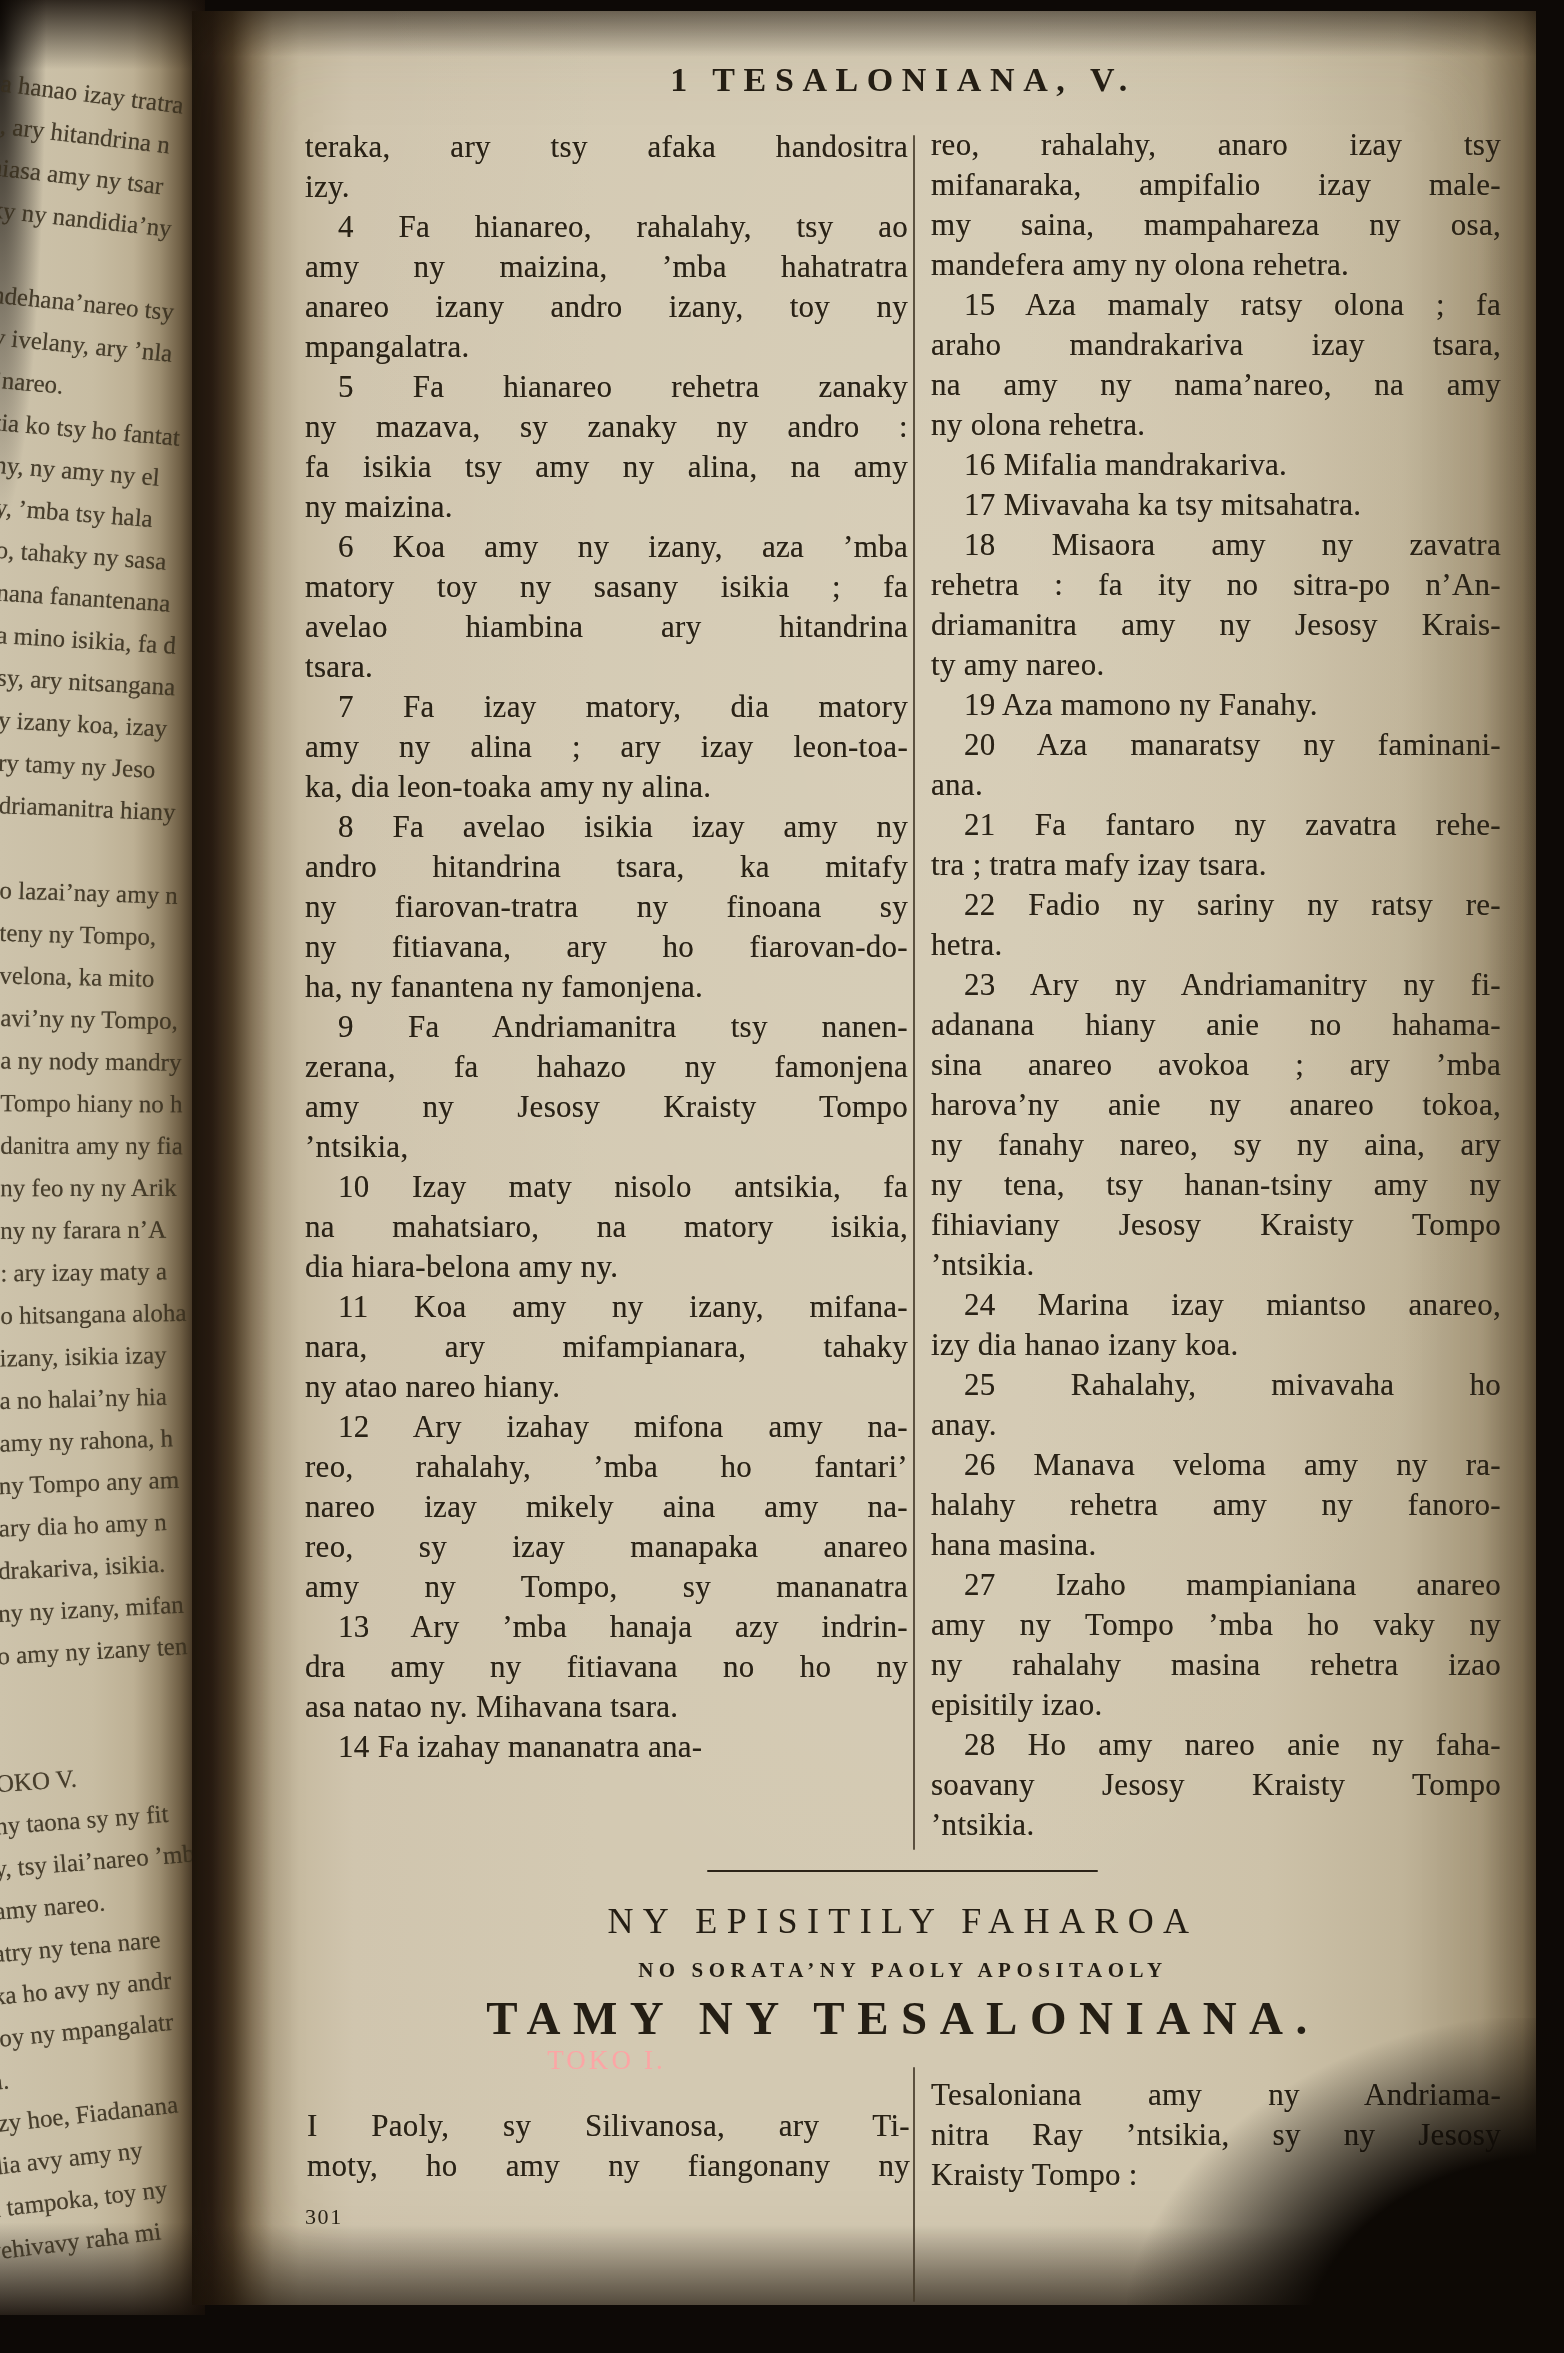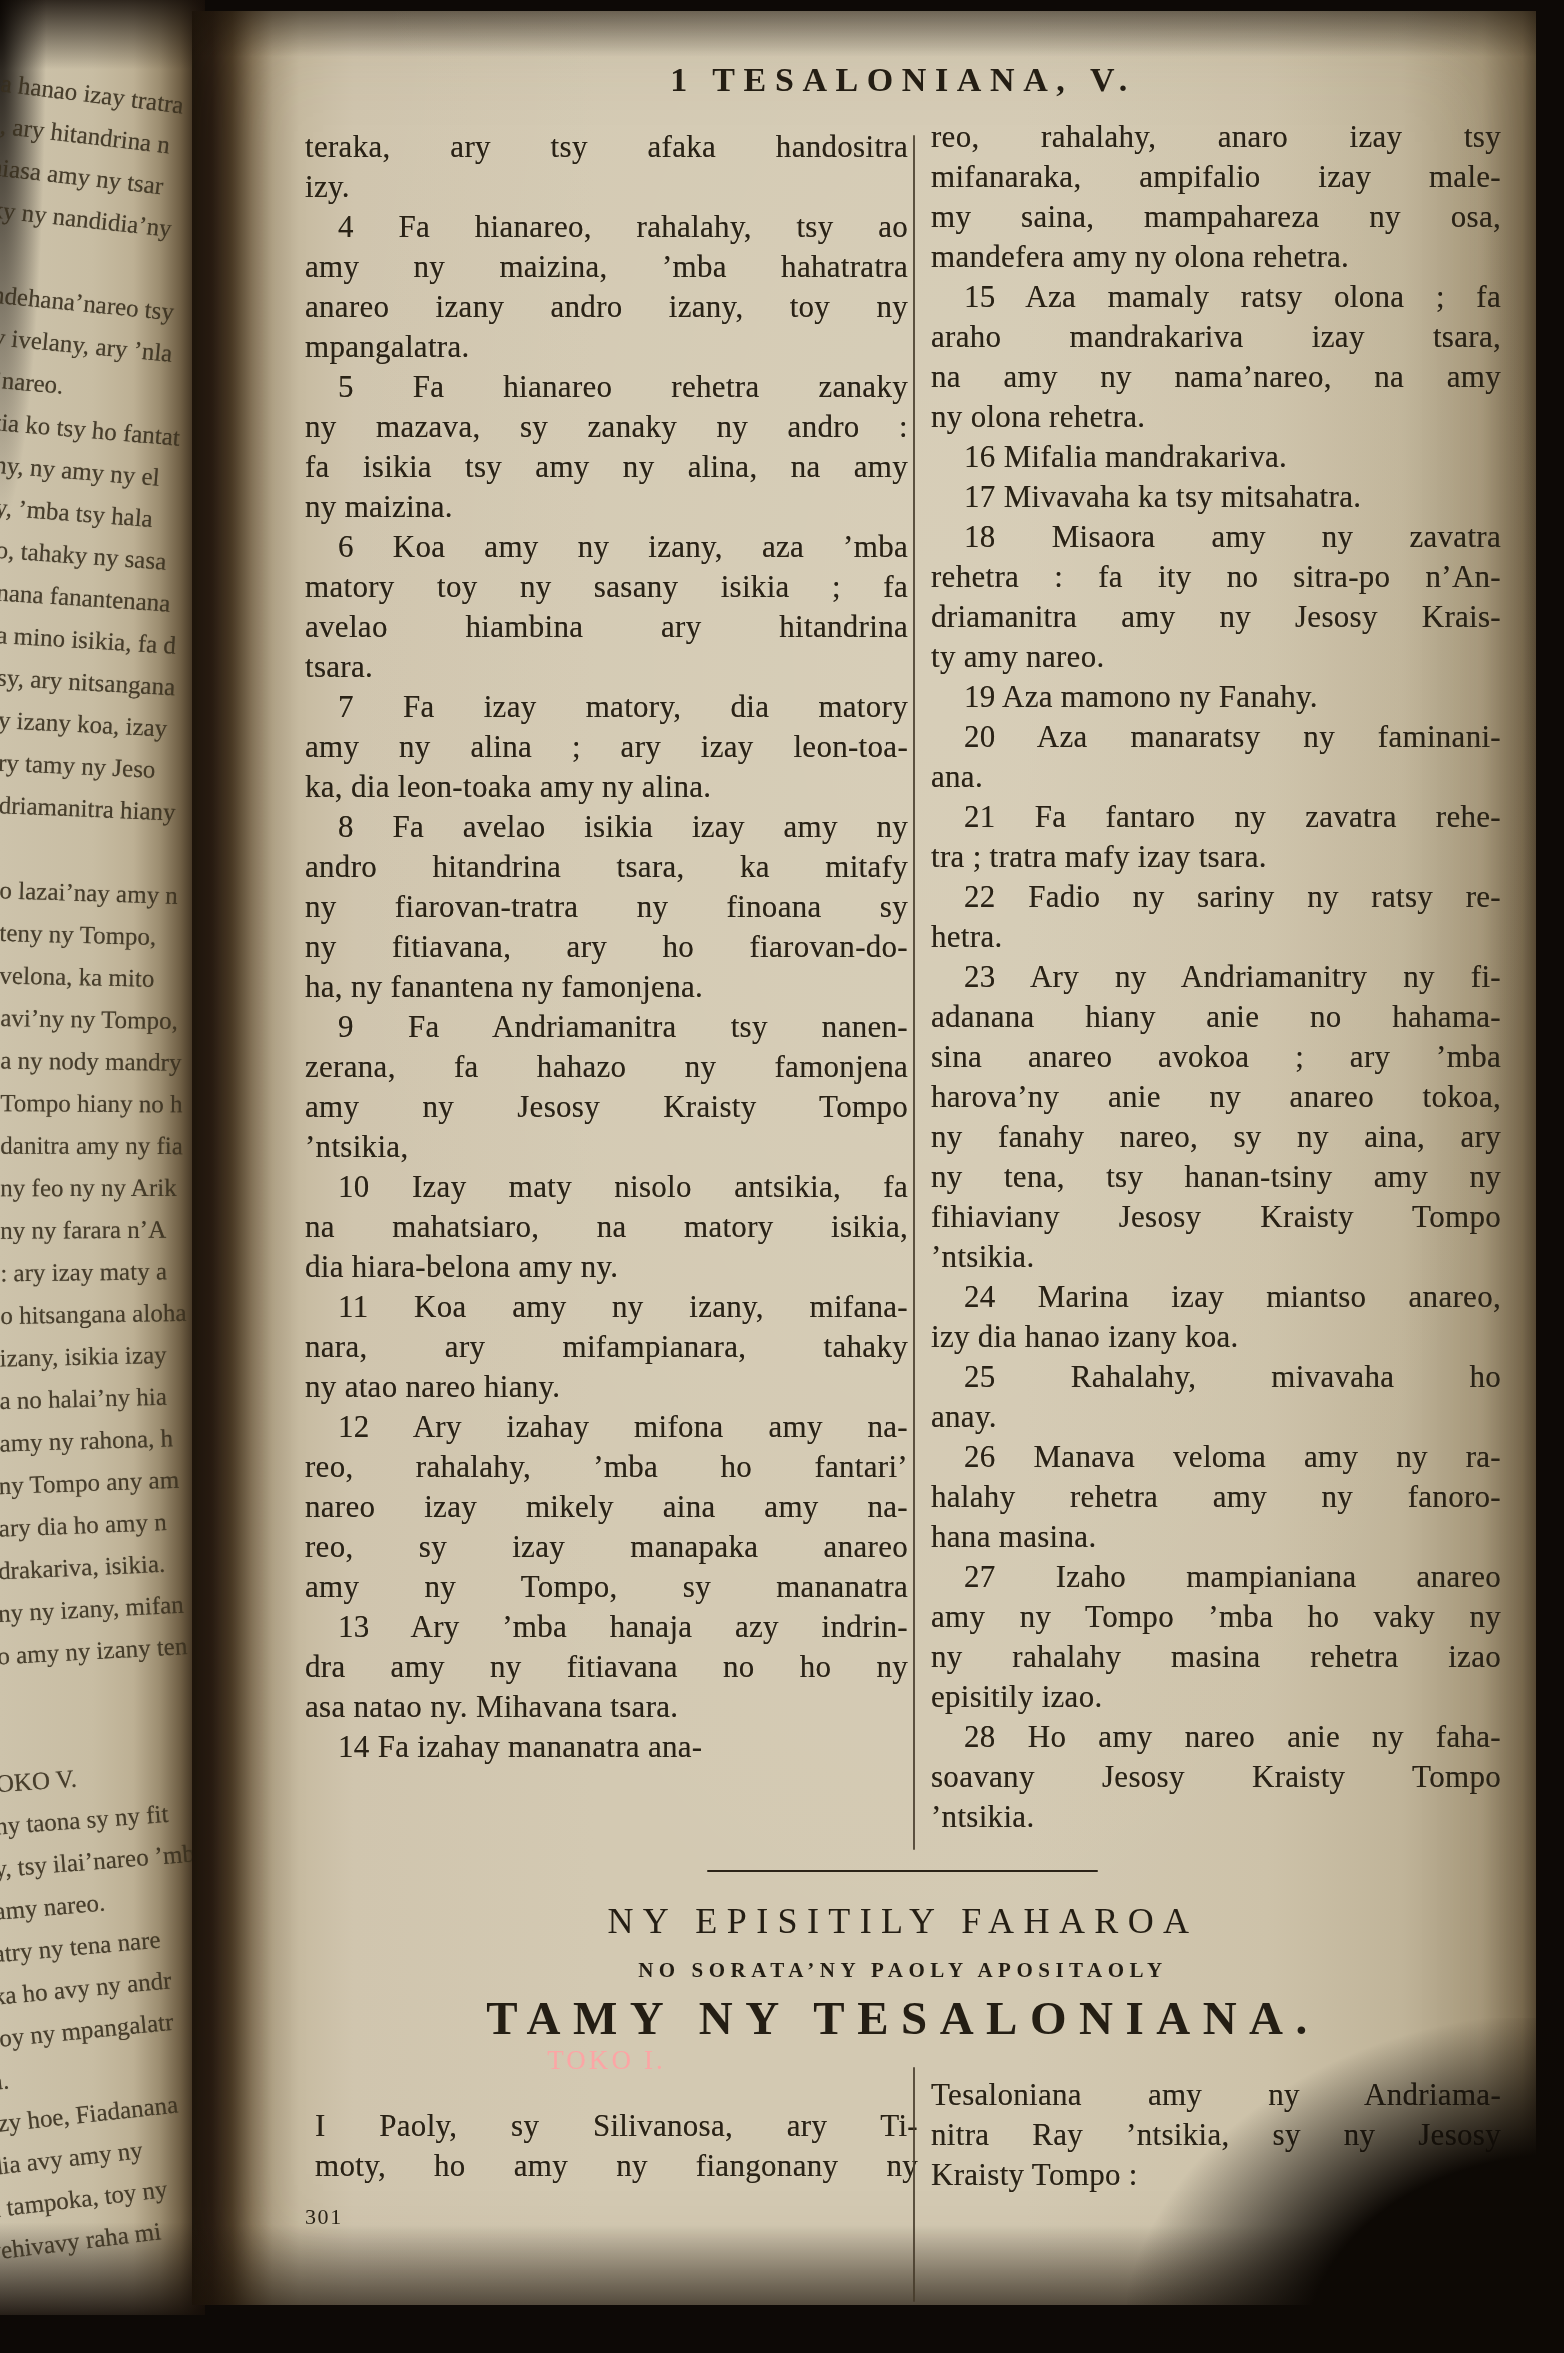--- a/index.html
+++ b/index.html
@@ -48,21 +48,21 @@
   }
   
   .ink{color:#262016;}
   .page-header{
     position:absolute;left:305px;width:1196px;top:61px;
     text-align:center;font-size:34px;font-weight:600;letter-spacing:8.6px;
     color:#241e14;
   }
   .col{position:absolute;}
   .col-left{left:305px;top:127px;width:603px;}
-  .col-right{left:931px;top:117px;width:570px;}
+  .col-right{left:931px;top:125px;width:570px;}
   .line{
     font-size:31px;line-height:40px;height:40px;color:#292216;
     text-align:justify;text-align-last:justify;text-justify:inter-word;
     letter-spacing:0.3px;text-shadow:0 0 0.5px rgba(40,32,20,.5);
   }
   .line.vstart{padding-left:33px;}
   .line.vend{text-align-last:auto;}
   .vrule{
     position:absolute;width:2.3px;background:#453b2a;opacity:.85;border-radius:1.6px;
   }
@@ -73,21 +73,21 @@
     background:#2b2318;border-radius:1.6px;
   }
   .centered{position:absolute;left:305px;width:1196px;text-align:center;color:#241e14;}
   .title1{top:1900px;font-size:36px;letter-spacing:9.4px;}
   .title2{top:1958px;font-size:21px;letter-spacing:5.5px;font-weight:600;}
   .title3{top:1991px;font-size:47px;letter-spacing:12.5px;font-weight:600;}
   .chapter-heading{
     position:absolute;left:305px;width:603px;top:2045px;text-align:center;
     font-size:27px;letter-spacing:3.1px;color:#fca5a5;
   }
-  .chapter-left{left:315px;top:2106px;width:603px;}
+  .chapter-left{left:307px;top:2106px;width:603px;}
   .chapter-right{left:931px;top:2075px;width:570px;}
   .page-number{
     position:absolute;left:305px;width:603px;top:2204px;text-align:left;
     font-size:22px;color:#292216;letter-spacing:1.6px;
   }
 </style>
 </head>
 <body>
 
 <div class="screen">

